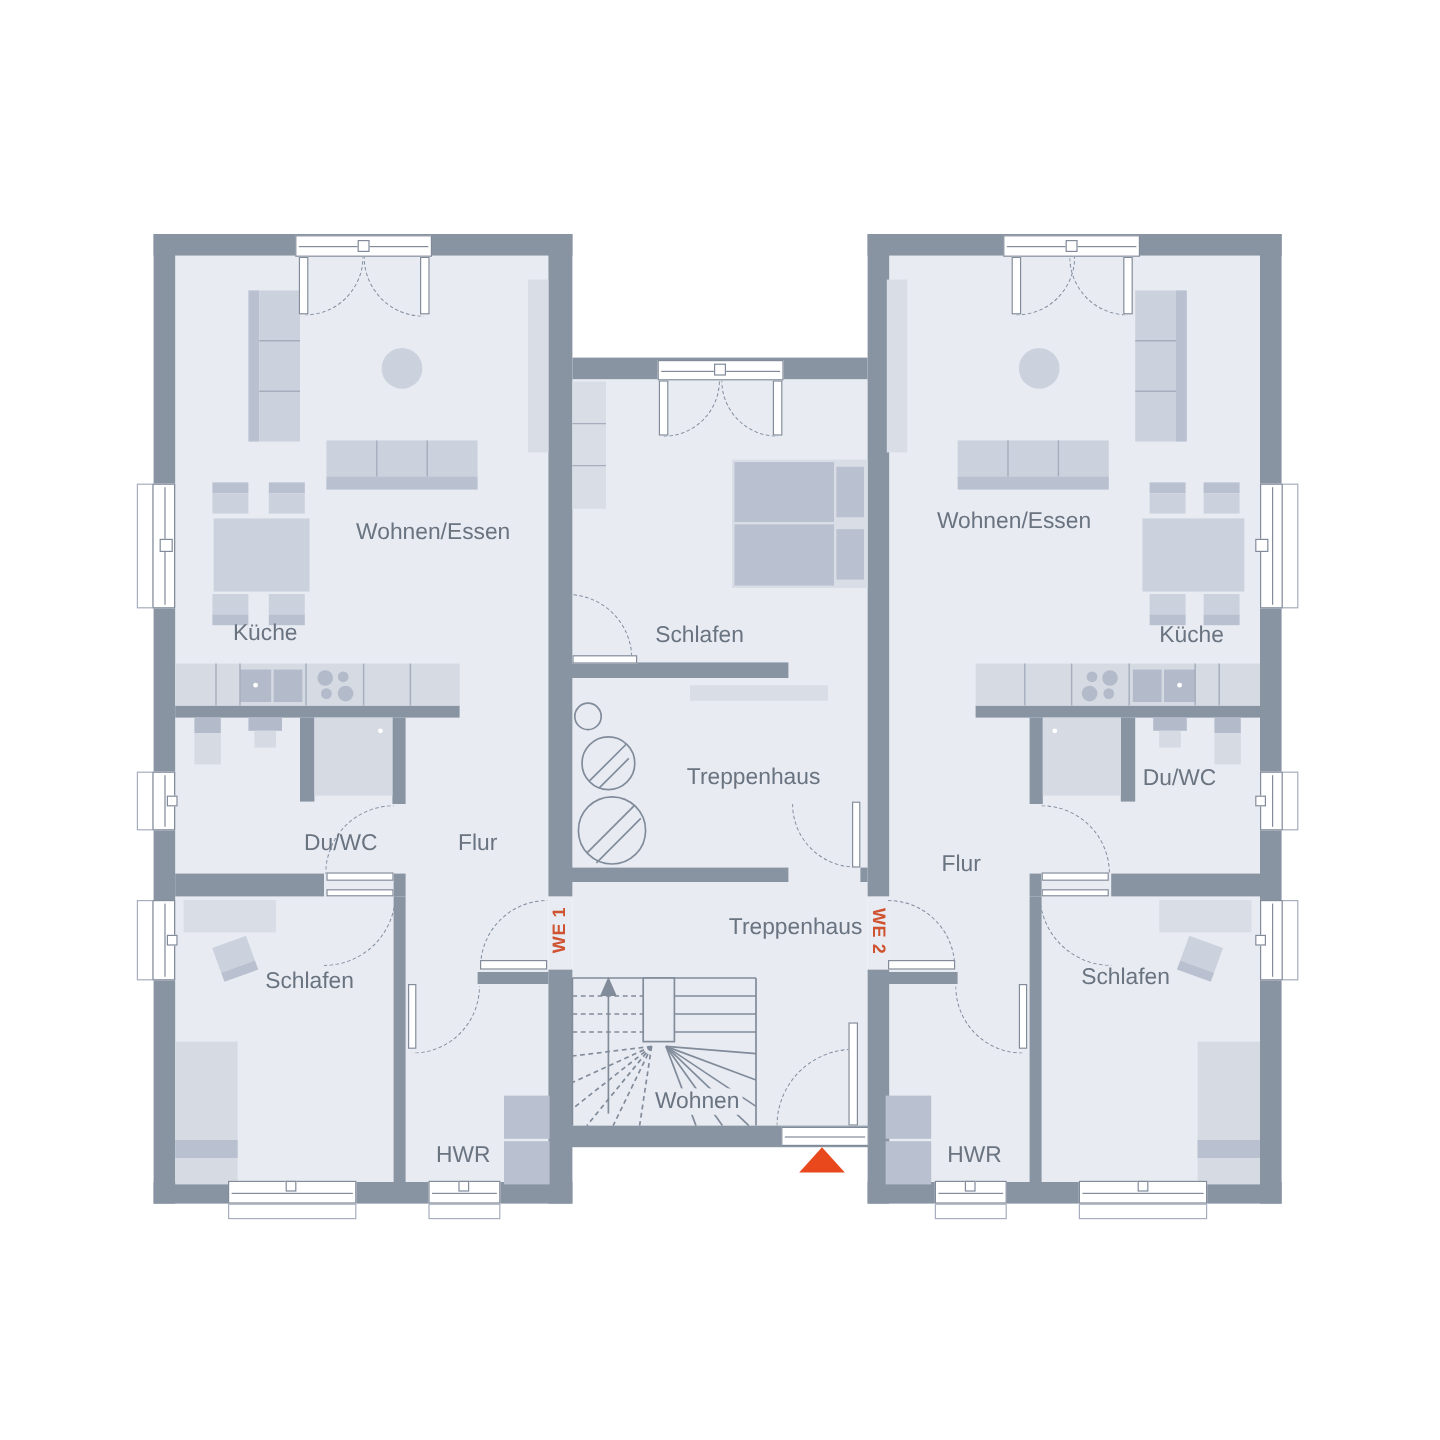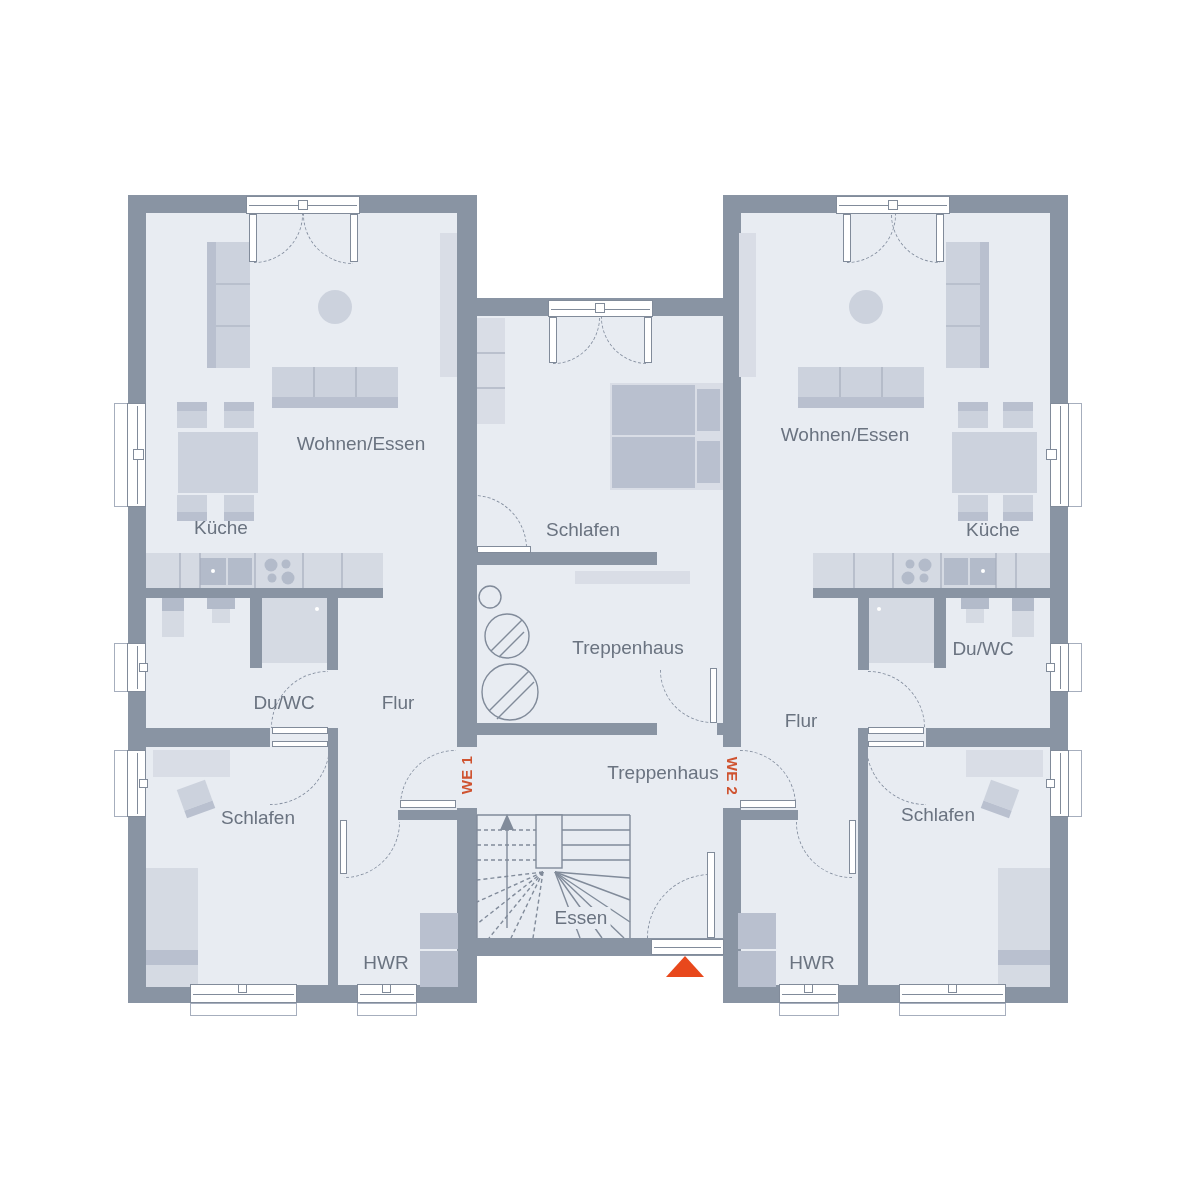--- a/index.html
+++ b/index.html
@@ -331,17 +331,17 @@
   <div class="label" style="left:386px;top:963px;">HWR</div>
   <div class="label" style="left:845px;top:435px;">Wohnen/Essen</div>
   <div class="label" style="left:993px;top:530px;">Küche</div>
   <div class="label" style="left:983px;top:649px;">Du/WC</div>
   <div class="label" style="left:801px;top:721px;">Flur</div>
   <div class="label" style="left:938px;top:815px;">Schlafen</div>
   <div class="label" style="left:812px;top:963px;">HWR</div>
   <div class="label" style="left:583px;top:530px;">Schlafen</div>
   <div class="label" style="left:628px;top:648px;">Treppenhaus</div>
   <div class="label" style="left:663px;top:773px;">Treppenhaus</div>
-  <div class="label small-bg" style="left:581px;top:918px;">Essen</div>
+  <div class="label small-bg" style="left:581px;top:918px;">Wohnen</div>
   <div class="label tag" style="left:466px;top:775px;transform:translate(-50%,-50%) rotate(-90deg);">WE 1</div>
   <div class="label tag" style="left:732px;top:776px;transform:translate(-50%,-50%) rotate(90deg);">WE 2</div>
 
 </div>
 
 </body></html>

